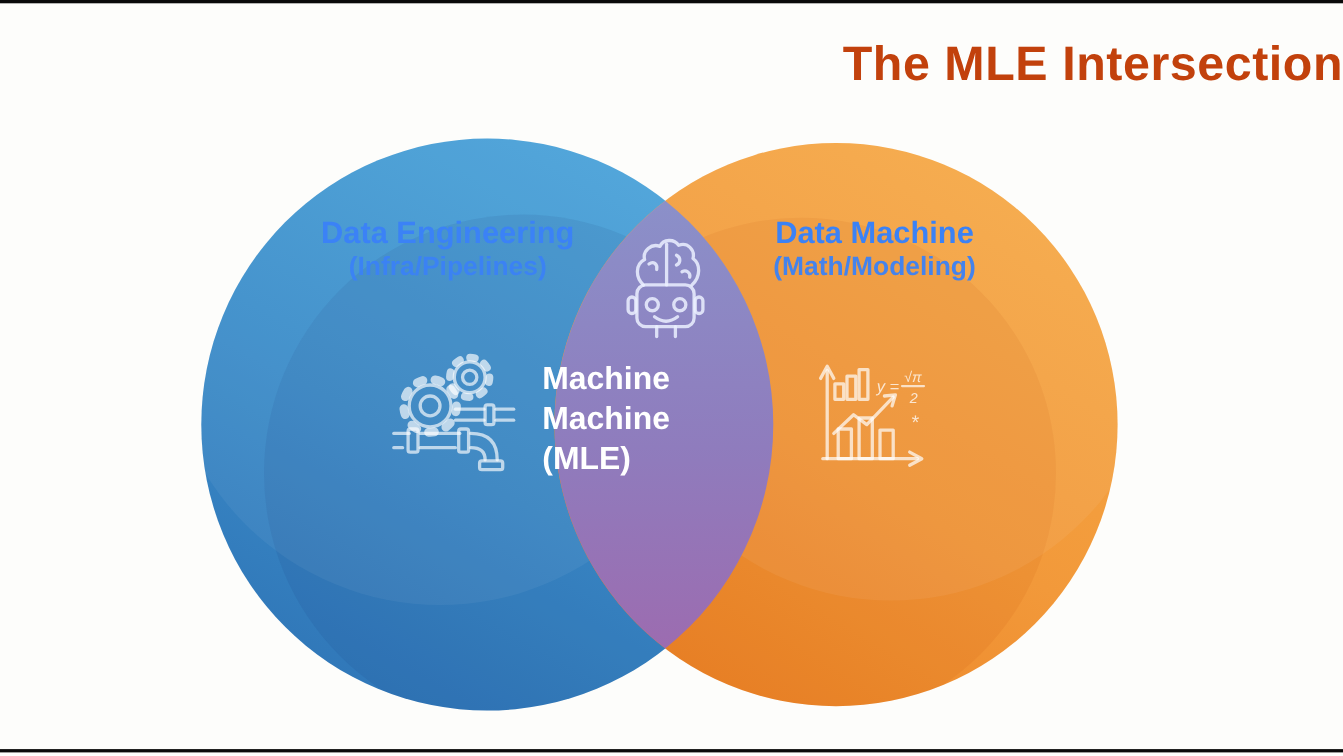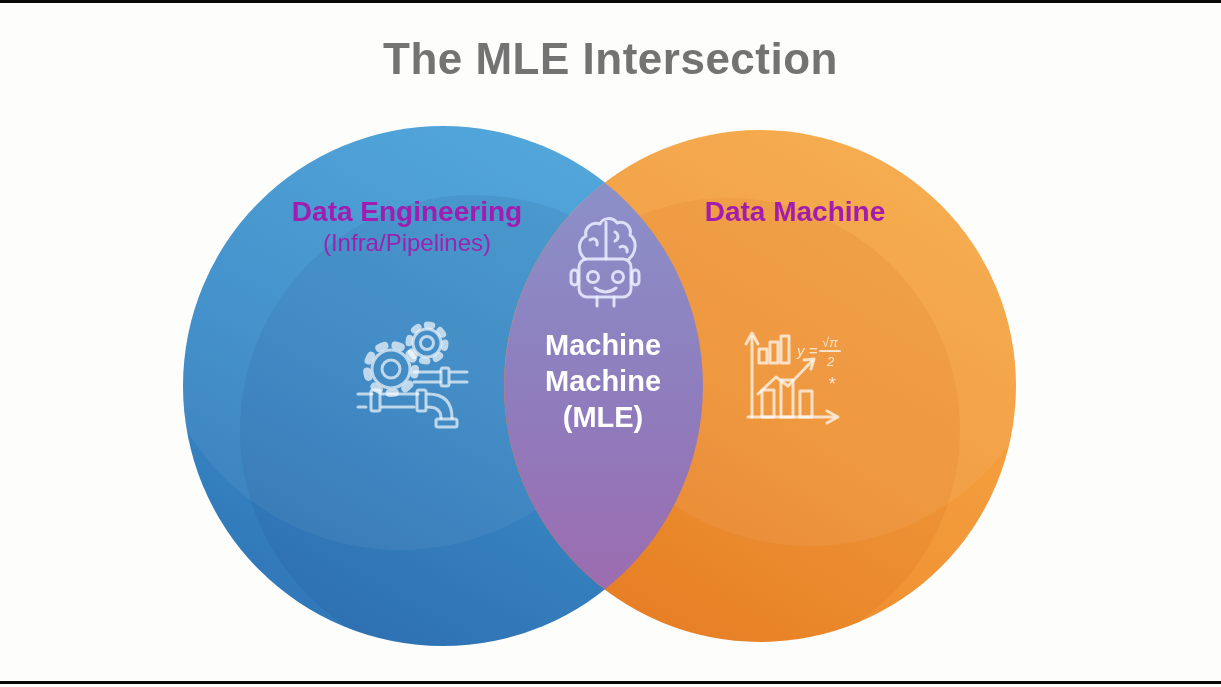--- a/index.html
+++ b/index.html
@@ -4,31 +4,31 @@
 <style>
   html,body{margin:0;padding:0;background:#ffffff;}
   #slide{
     position:relative;width:1221px;height:687px;overflow:hidden;
     background:#fdfdfb;font-family:"Liberation Sans",sans-serif;
   }
   .frame-bar{position:absolute;left:0;width:1221px;height:3px;background:#0a0a0a;}
   .frame-bar.top{top:0;}
   .frame-bar.bottom{top:681px;}
   .page-title{
-    position:absolute;top:34px;left:0;width:1221px;text-align:center;
-    font-size:44px;font-weight:700;color:#737373;letter-spacing:.5px;
+    position:absolute;top:34px;left:0;width:1221px;text-align:right;
+    font-size:44px;font-weight:700;color:#c2410c;letter-spacing:.5px;
   }
   .venn-svg{position:absolute;left:0;top:0;}
-  .circle-label{position:absolute;text-align:center;color:#a21caf;}
+  .circle-label{position:absolute;text-align:center;color:#3b82f6;}
   .circle-label .main{font-size:28px;font-weight:700;line-height:32px;}
-  .circle-label .sub{font-size:24px;font-weight:400;line-height:30px;opacity:.95;}
+  .circle-label .sub{font-size:24px;font-weight:700;line-height:30px;opacity:.95;}
   .label-left{left:278px;top:196px;width:258px;}
   .label-right{left:666px;top:196px;width:258px;}
   .center-label{
-    position:absolute;left:493px;top:327px;width:220px;text-align:center;
+    position:absolute;left:493px;top:327px;width:220px;text-align:left;
     color:#ffffff;font-size:29px;font-weight:700;line-height:36px;
   }
 </style>
 </head>
 <body>
 
 <div id="slide">
 
   <div class="frame-bar top"></div>
 
@@ -144,20 +144,21 @@
     </g>
   </svg>
 
   <div class="circle-label label-left">
     <div class="main">Data Engineering</div>
     <div class="sub">(Infra/Pipelines)</div>
   </div>
 
   <div class="circle-label label-right">
     <div class="main">Data Machine</div>
+    <div class="sub">(Math/Modeling)</div>
   </div>
 
   <div class="center-label">
     <div>Machine</div>
     <div>Machine</div>
     <div>(MLE)</div>
   </div>
 
   <div class="frame-bar bottom"></div>
 </div>

